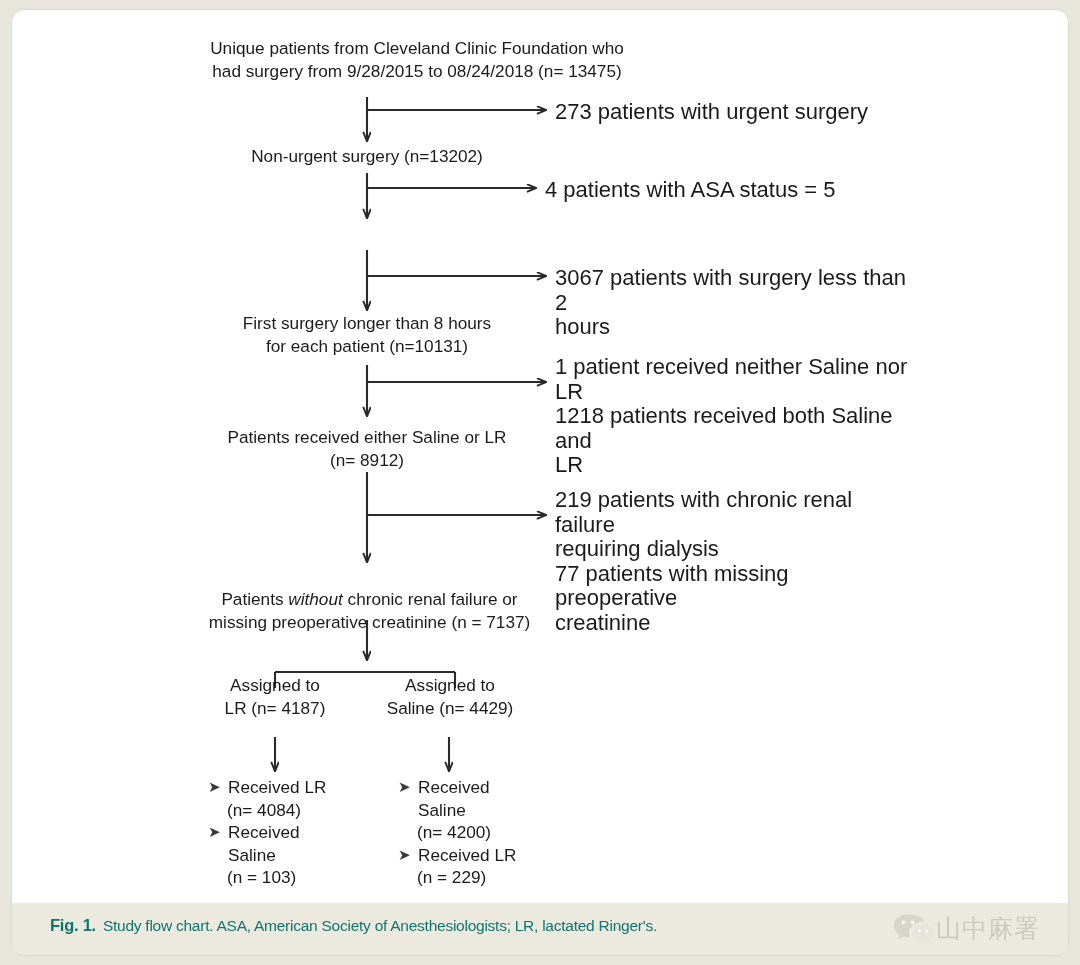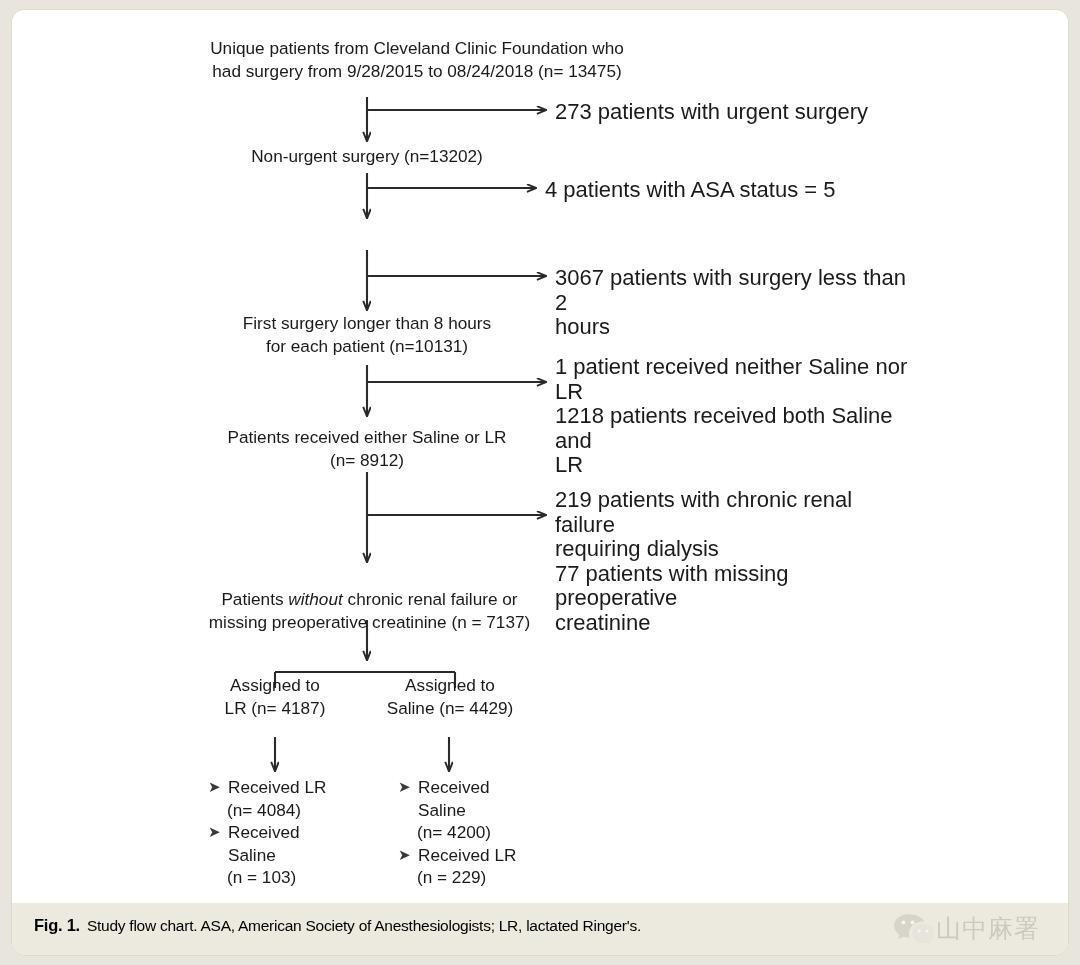--- a/index.html
+++ b/index.html
@@ -51,24 +51,24 @@
     position: absolute;
     left: 0;
     top: 893px;
     width: 100%;
     height: 54px;
     background: #eceadf;
   }
 
   #caption-text {
     position: absolute;
-    left: 22px;
+    left: 38px;
     top: 13px;
     font-size: 15.5px;
-    color: #000000;
+    color: #0f766e;
     letter-spacing: -0.25px;
     white-space: nowrap;
   }
   #caption-text .figno {
     font-weight: bold;
     font-size: 16.5px;
     margin-right: 7px;
   }
 
   

